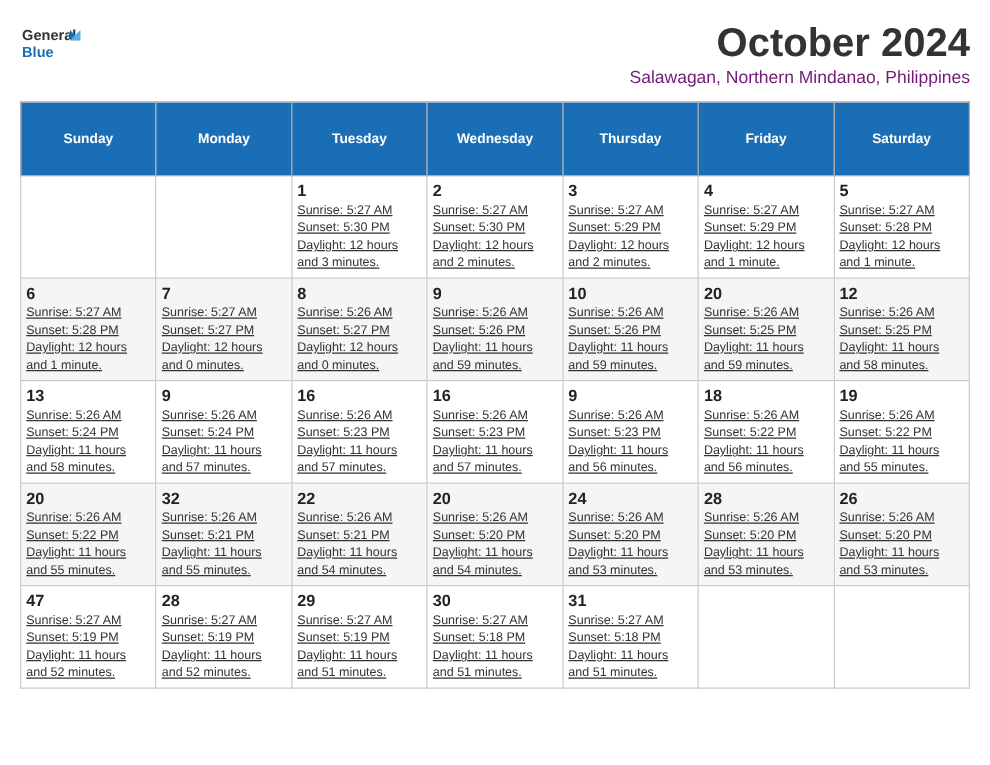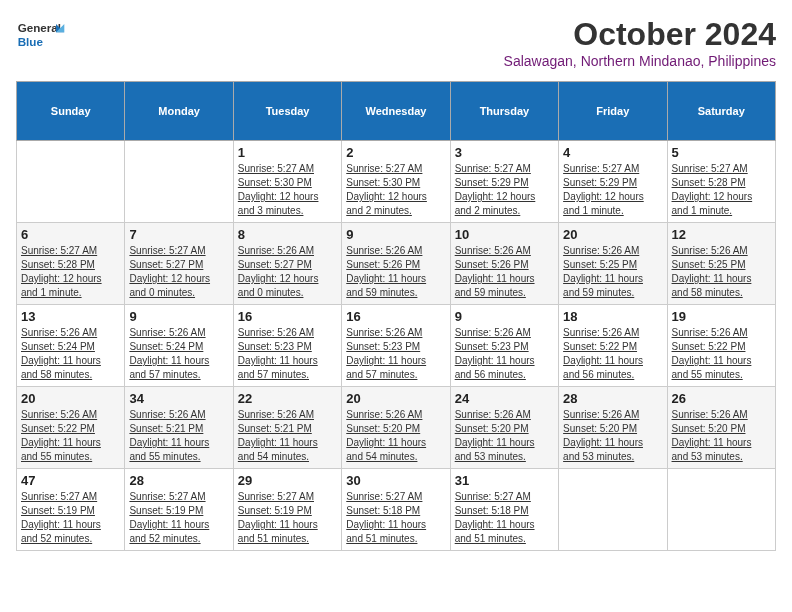--- a/index.html
+++ b/index.html
@@ -258,21 +258,21 @@
       </tr>
       <tr>
         <td>
           <span class="day-number">20</span>
           <div class="day-info" style="white-space: pre-line;">Sunrise: 5:26 AM
 Sunset: 5:22 PM
 Daylight: 11 hours
 and 55 minutes.</div>
         </td>
         <td>
-          <span class="day-number">34</span>
+          <span class="day-number">32</span>
           <div class="day-info" style="white-space: pre-line;">Sunrise: 5:26 AM
 Sunset: 5:21 PM
 Daylight: 11 hours
 and 55 minutes.</div>
         </td>
         <td>
           <span class="day-number">22</span>
           <div class="day-info" style="white-space: pre-line;">Sunrise: 5:26 AM
 Sunset: 5:21 PM
 Daylight: 11 hours

